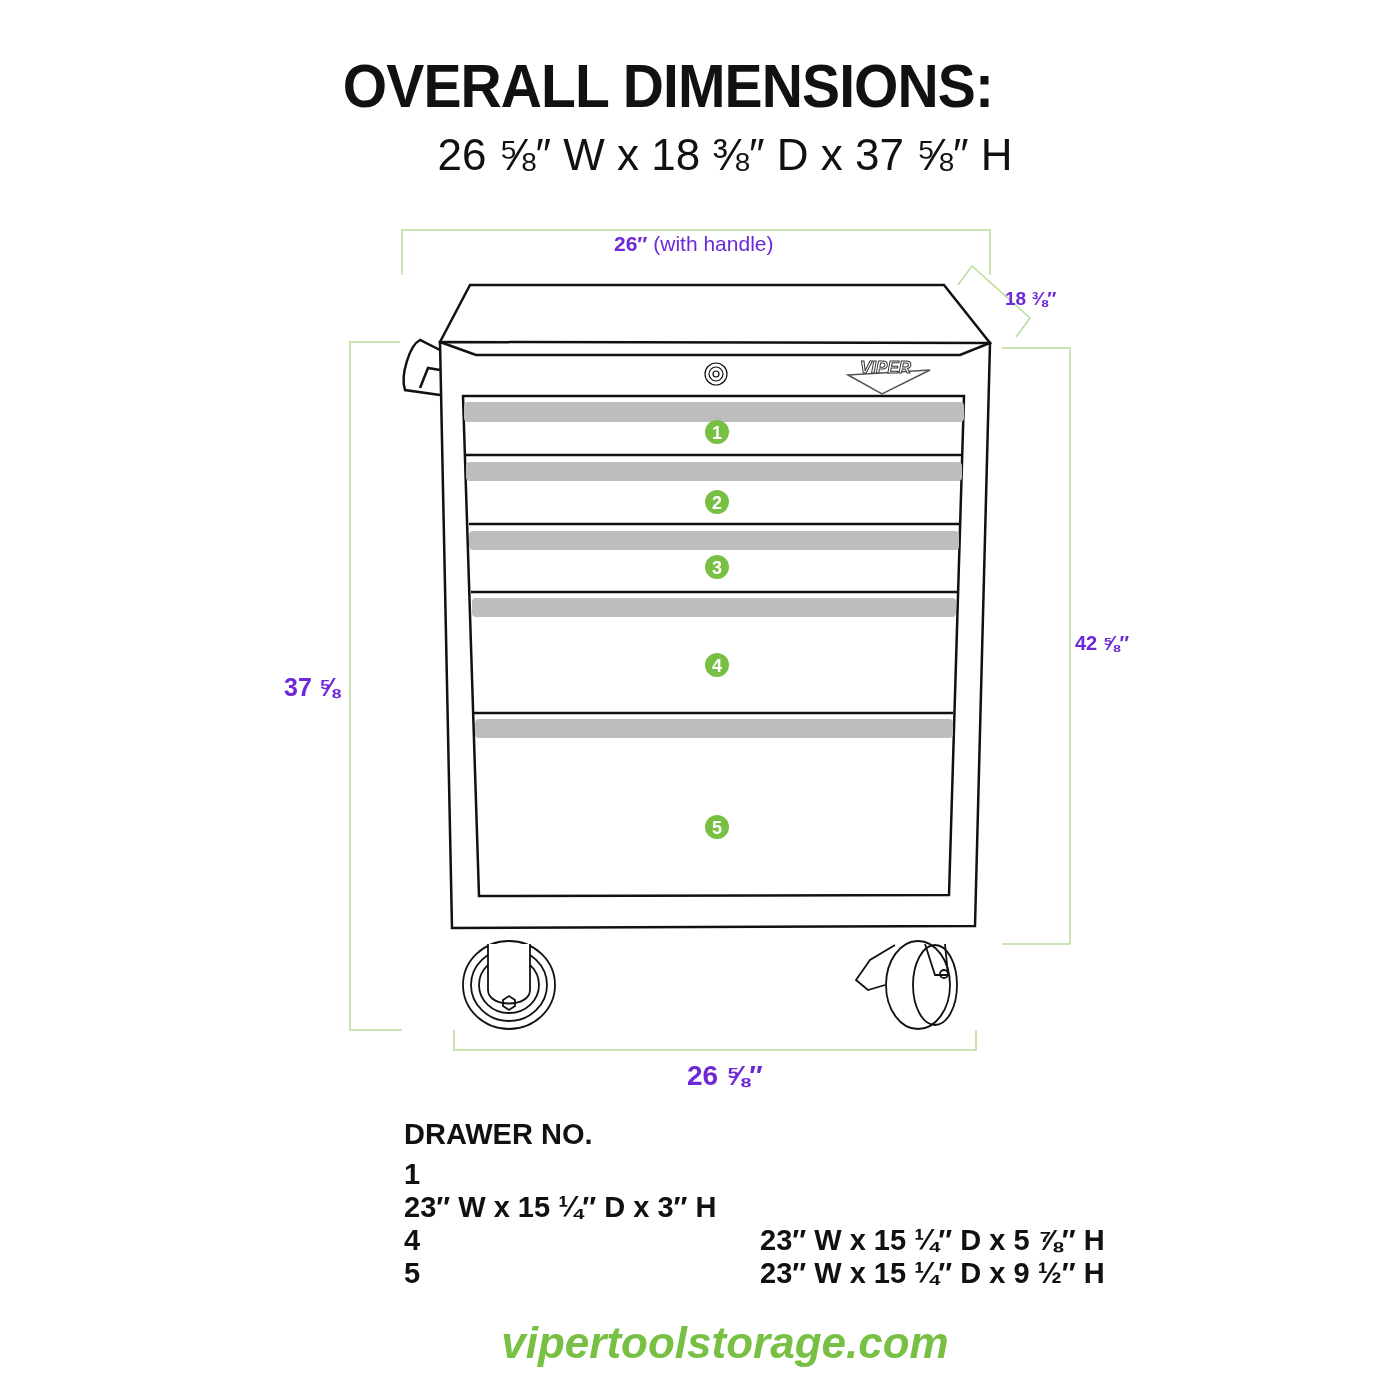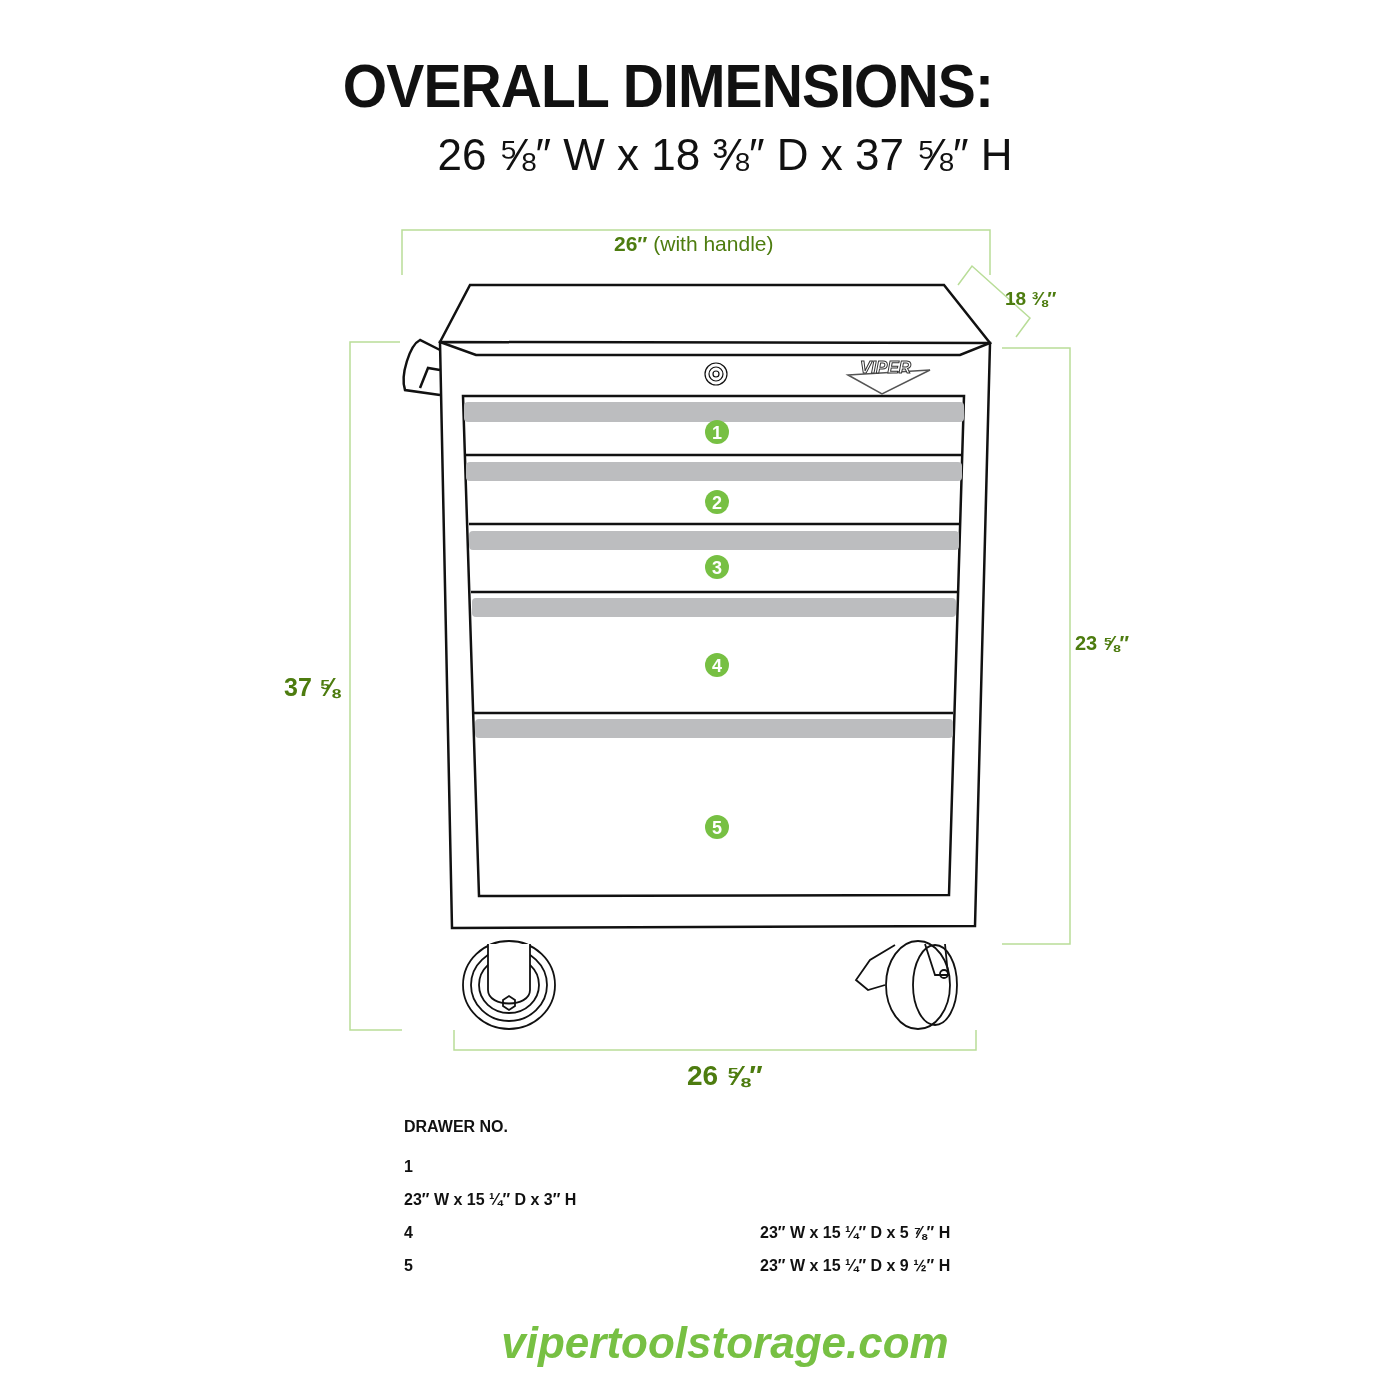--- a/index.html
+++ b/index.html
@@ -1,22 +1,22 @@
 <!DOCTYPE html>
 <html><head>
 <meta charset="utf-8">
 <style>
   html, body { margin:0; padding:0; background:#ffffff; }
   body { width:1400px; height:1400px; position:relative; overflow:hidden; font-family:"Liberation Sans", sans-serif; color:#111; }
   .title { position:absolute; left:0; width:1452px; top:50px; text-align:center; font-weight:bold; font-size:62px; letter-spacing:-1px; transform:scaleX(0.92); transform-origin:0 0; }
   .subtitle { position:absolute; left:0; width:1450px; top:130px; text-align:center; font-size:44px; }
   svg.diagram { position:absolute; left:0; top:0; }
-  .lbl { position:absolute; color:#4d7c0f; font-weight:bold; font-size:20px;text-align:center; }
+  .lbl { position:absolute; color:#6d28d9; font-weight:bold; font-size:20px;text-align:center; }
   .lbl .thin { font-weight:normal; }
-  .table { position:absolute; left:404px; top:1118px; width:720px; font-weight:bold; font-size:16px; }
+  .table { position:absolute; left:404px; top:1118px; width:720px; font-weight:bold; font-size:29px; }
   .table .hdr { display:flex; height:40px; }
   .table .row { display:flex; height:33px; }
   .table .c1 { width:356px; }
   .url { position:absolute; left:0; width:1450px; top:1318px; text-align:center; color:#77c043; font-weight:bold; font-style:italic; font-size:44px; }
 </style>
 </head>
 <body>
 
 <div class="title">OVERALL DIMENSIONS:</div>
 <div class="subtitle">26 ⅝″ W x 18 ⅜″ D x 37 ⅝″ H</div>
@@ -95,21 +95,21 @@
     <circle cx="944" cy="974" r="4"></circle>
   </g>
 </svg>
 
 <div class="lbl" style="left:614px; top:232px; font-size:21px;">
   <span>26″</span>
   <span class="thin">(with handle)</span>
 </div>
 <div class="lbl" style="left:1005px; top:288px; font-size:19px;">18 ⅜″</div>
 <div class="lbl" style="left:284px; top:673px; font-size:25px;">37 ⅝</div>
-<div class="lbl" style="left:1075px; top:632px; font-size:20px;">23 ⅝″</div>
+<div class="lbl" style="left:1075px; top:632px; font-size:20px;">42 ⅝″</div>
 <div class="lbl" style="left:687px; top:1060px; font-size:28px;">26 ⅝″</div>
 
 <div class="table">
   <div class="hdr">
     <div class="c1">DRAWER NO.</div>
   </div>
   <div class="row">
     <div class="c1">1</div>
   </div>
   <div class="row">

